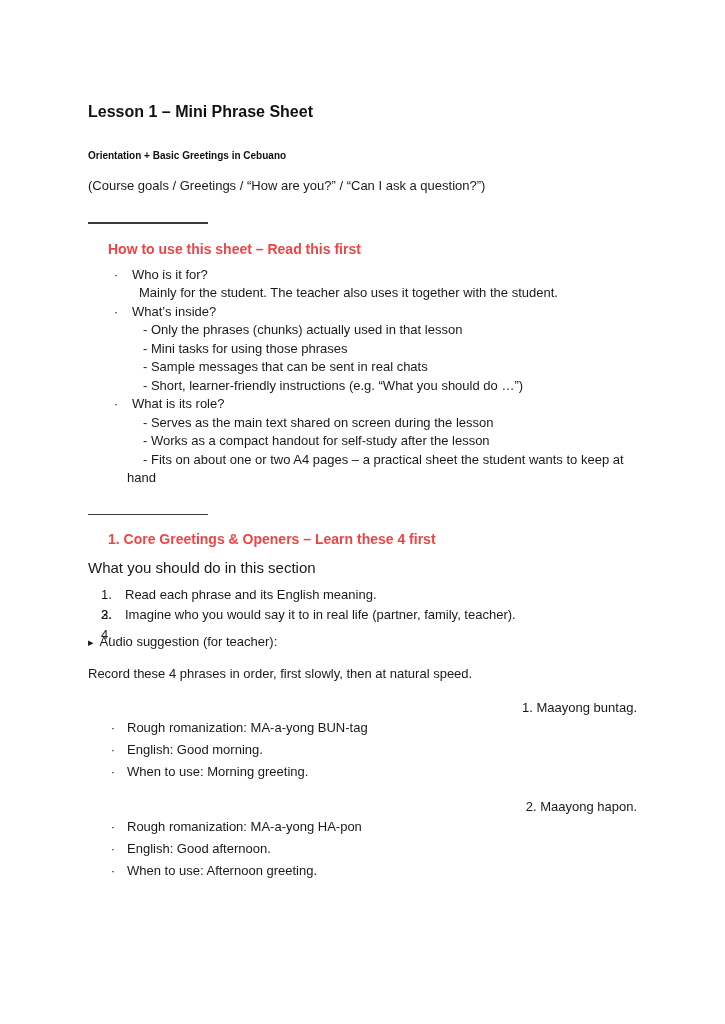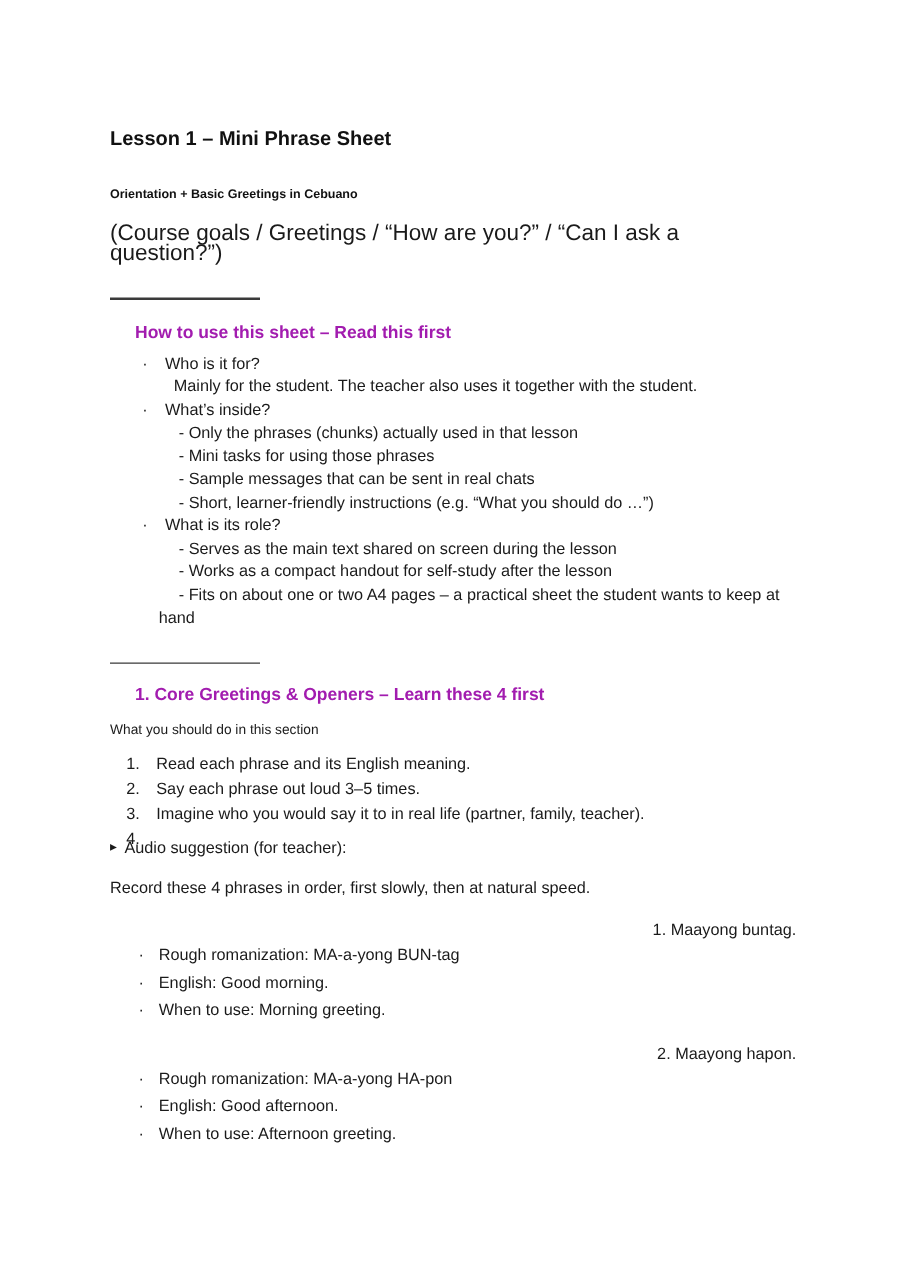--- a/index.html
+++ b/index.html
@@ -23,36 +23,36 @@
     margin: 0 0 25px 0;
   }
   .subtitle {
     font-size: 10px;
     line-height: 16px;
     font-weight: 700;
     color: #111111;
     margin: 0 0 14px 0;
   }
   .scope {
-    font-size: 18px;
+    font-size: 13px;
     line-height: 16px;
     margin: 0 0 28px 0;
   }
   .divider {
     width: 120px;
     height: 1.5px;
     background: #3a3a3a;
     margin: 0 0 17px 0;
   }
   .divider.d2 { margin: 26px 0 16px 0; }
   .sec-heading {
     font-size: 14px;
     line-height: 16px;
     font-weight: 700;
-    color: #a21caf;
+    color: #ef4444;
     margin: 0 0 9px 0;
     padding-left: 20px;
   }
   .sec-heading.core { margin-bottom: 13px; }
 
   
   .howto { line-height: 18.5px; }
   .b-item { position: relative; }
   .b-dot {
     position: absolute;
@@ -65,21 +65,21 @@
   .b-q { padding-left: 44px; }
   .b-ans { padding-left: 51px; }
   .b-line { padding-left: 55px; }
   .b-line.wrap-hang {
     padding-left: 39px;
     text-indent: 16px;
     max-width: 505px;
   }
 
   
-  .intro { font-size: 11px; line-height: 16px; margin: 0 0 9px 0; }
+  .intro { font-size: 15px; line-height: 16px; margin: 0 0 9px 0; }
   .steps { line-height: 20px; margin: 0 0 9px 0; }
   .step { position: relative; padding-left: 37px; }
   .step-num { position: absolute; left: 13px; top: 0; }
 
   
   .audio-line {
     line-height: 16px;
     margin: 0 0 16px 0;
     display: flex;
     align-items: center;
@@ -149,21 +149,20 @@
 
   <p class="intro">What you should do in this section</p>
 
   <div class="steps">
     <div class="step">
       <span class="step-num">1.</span>
       <span>Read each phrase and its English meaning.</span>
     </div>
     <div class="step">
       <span class="step-num">2.</span>
-      <span>Say each phrase out loud 3–5 times.</span>
     </div>
     <div class="step">
       <span class="step-num">3.</span>
       <span>Imagine who you would say it to in real life (partner, family, teacher).</span>
     </div>
     <div class="step">
       <span class="step-num">4.</span>
     </div>
   </div>
 

